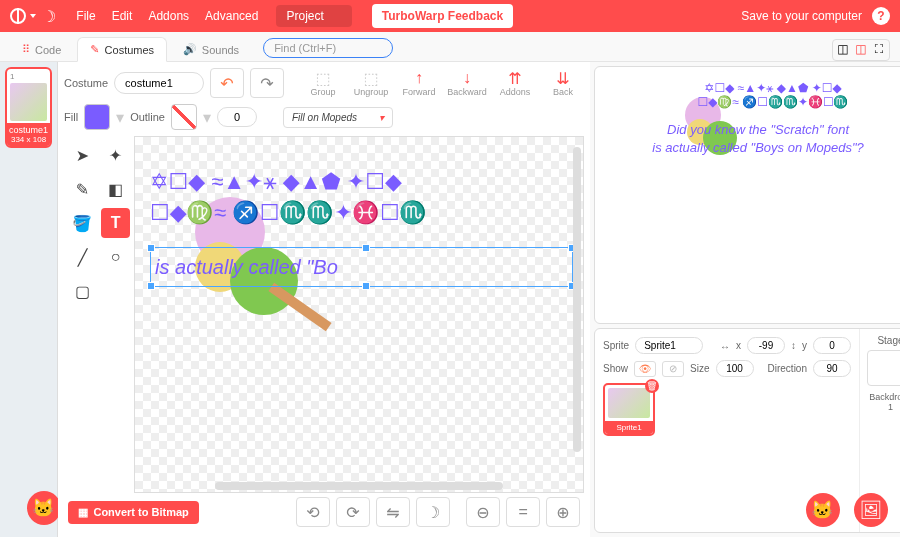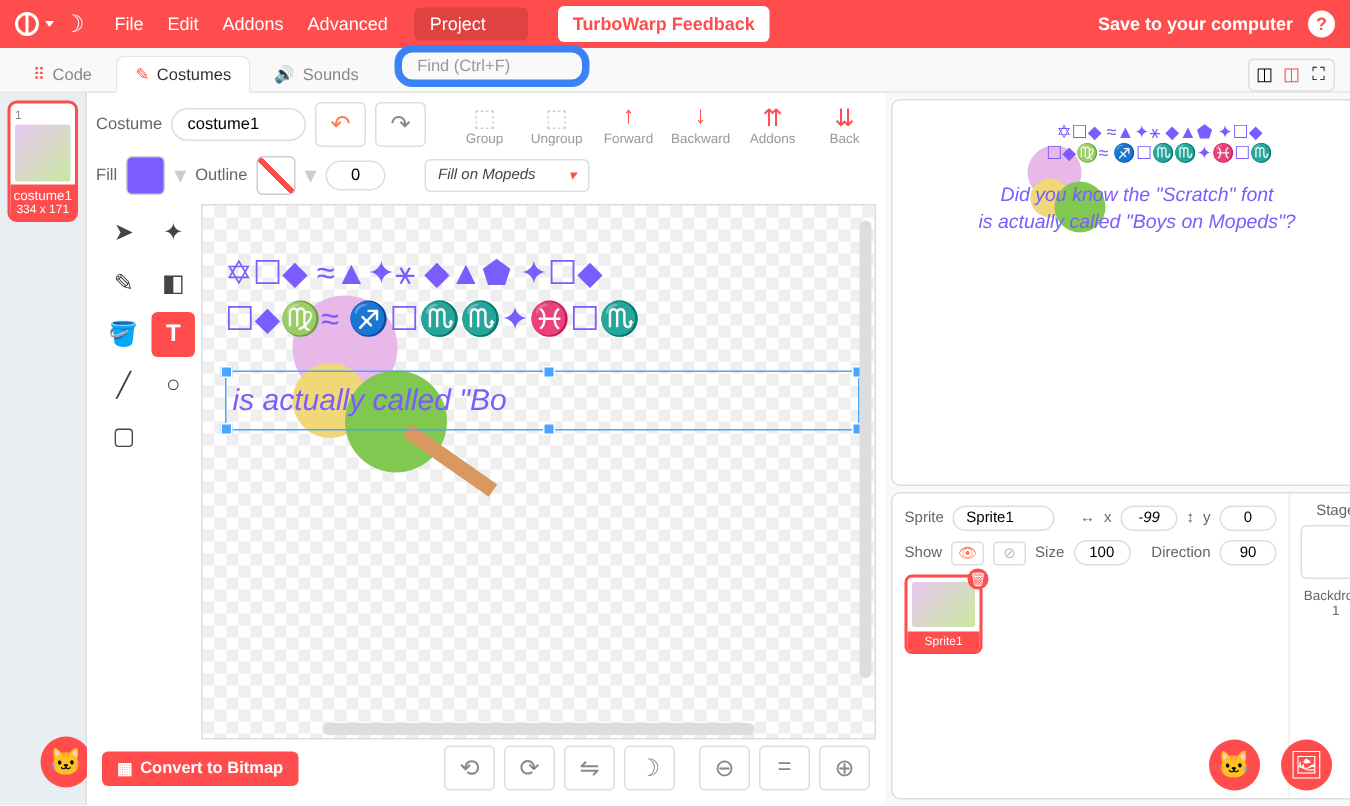--- a/index.html
+++ b/index.html
@@ -5,27 +5,27 @@
 *{margin:0;padding:0;box-sizing:border-box;font-family:-apple-system,BlinkMacSystemFont,"Segoe UI",Helvetica,sans-serif}
 body{width:900px;height:537px;overflow:hidden;background:#f9f9f9}
 .topbar{height:32px;background:#ff4c4c;display:flex;align-items:center;color:#fff;font-size:12px;padding:0 10px}
 .topbar .globe{width:16px;height:16px;border:2px solid #fff;border-radius:50%;margin-right:4px;position:relative}
 .topbar .globe::after{content:"";position:absolute;left:5px;top:-2px;width:2px;height:16px;background:#fff}
 .topbar .tw{margin:0 12px 0 6px;font-size:16px}
 .menu-item{margin:0 8px;cursor:pointer}
 .project-box{background:rgba(0,0,0,.12);border-radius:4px;padding:4px 28px 4px 10px;margin:0 10px}
 .feedback{background:#fff;color:#ff4c4c;border-radius:4px;padding:5px 10px;font-weight:600;margin-left:10px}
 .topbar .spacer{flex:1}
-.topbar .save{font-weight:700;margin-right:10px}
+.topbar .save{font-weight:400;margin-right:10px}
 .help{width:18px;height:18px;border-radius:50%;background:#fff;color:#ff4c4c;font-weight:700;text-align:center;line-height:18px}
 .toolbar{height:30px;background:#f9f9f9;display:flex;align-items:flex-end;border-bottom:1px solid #e5e5e5;padding:0 10px;gap:4px}
 .tab{display:flex;align-items:center;gap:5px;padding:5px 12px;font-size:11px;border-radius:6px 6px 0 0;color:#888}
 .tab.active{background:#fff;color:#333;border:1px solid #e5e5e5;border-bottom:1px solid #fff;margin-bottom:-1px}
 .tab-ico{color:#ff4c4c}
-.find{border:5px solid #3b82f6;border-radius:12px;font-size:11px;padding:3px 10px;color:#999;width:130px;margin-left:8px;margin-bottom:3px}
+.find{border:1px solid #3b82f6;border-radius:12px;font-size:11px;padding:3px 10px;color:#999;width:130px;margin-left:8px;margin-bottom:3px}
 .stage-ctrls{margin-left:auto;display:flex;gap:8px;align-items:center;margin-bottom:3px}
 .mini-btns{display:flex;gap:2px;border:1px solid #ddd;border-radius:4px;padding:2px}
 .mini-btns div{width:16px;height:16px;font-size:12px;text-align:center}
 .main{display:flex;height:475px}
 .left{width:88px;background:#e9eef2;padding:5px;border-right:1px solid #ddd}
 .thumb{border:2px solid #ff4c4c;border-radius:6px;background:#fff;padding:3px;text-align:center}
 .thumb .img{height:38px;background:linear-gradient(135deg,#e8c8f0,#c8e8a0);border-radius:2px;margin:2px 0}
 .thumb .lbl{background:#ff4c4c;color:#fff;font-size:9px;padding:2px;border-radius:0 0 3px 3px;margin:2px -3px -3px -3px}
 .editor{flex:1;background:#fff;display:flex;flex-direction:column;padding:6px;position:relative}
 .ed-row{display:flex;align-items:center;gap:6px;margin-bottom:6px}
@@ -113,21 +113,21 @@
   </div>
 </div>
 
 <div class="main">
   <div class="left">
     <div class="thumb">
       <div style="text-align:left;font-size:8px;color:#888">1</div>
       <div class="img"></div>
       <div class="lbl">
           <div>costume1</div>
-          <div style="font-size:8px">334 x 171</div>
+          <div style="font-size:8px">334 x 108</div>
         </div>
     </div>
     <div class="fab" style="bottom:12px;left:27px">🐱</div>
   </div>
 
   <div class="editor">
     <div class="ed-row">
       <span class="lbl">Costume</span>
       <input class="txt-in" value="costume1" style="">
       <div class="sq-btn" style="color:#ff7a4c">↶</div>
@@ -234,21 +234,21 @@
           <div>is actually called "Boys on Mopeds"?</div>
         </div>
     </div>
     <div class="sprite-panel">
       <div class="sp-main">
         <div class="sp-row">
           <span>Sprite</span>
           <input class="sp-in" style="width: 68px;" value="Sprite1">
           <span style="margin-left:auto">↔</span>
           <span>x</span>
-          <input class="sp-in" style="width: 38px; text-align: center; font-style: italic;" value="-99">
+          <input class="sp-in" style="width: 38px; text-align: center;" value="-99">
           <span>↕</span>
           <span>y</span>
           <input class="sp-in" style="width: 38px; text-align: center;" value="0">
         </div>
         <div class="sp-row">
           <span>Show</span>
           <div class="eye-btn">👁</div>
           <div class="eye-btn" style="color:#bbb">⊘</div>
           <span style="">Size</span>
           <input class="sp-in" style="width: 38px; text-align: center;" value="100">

